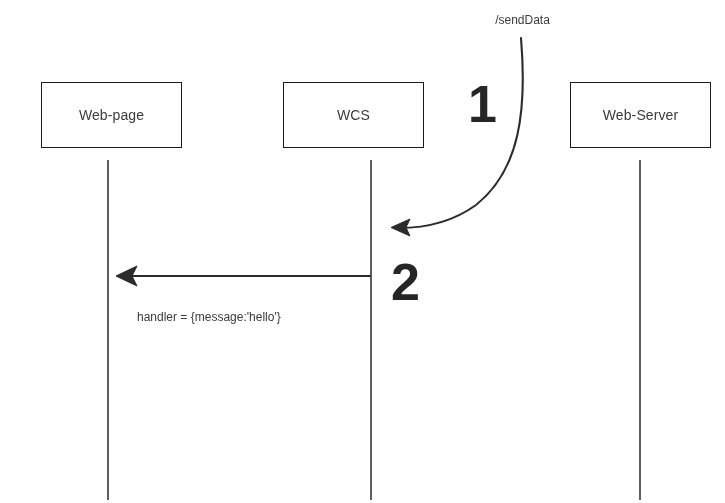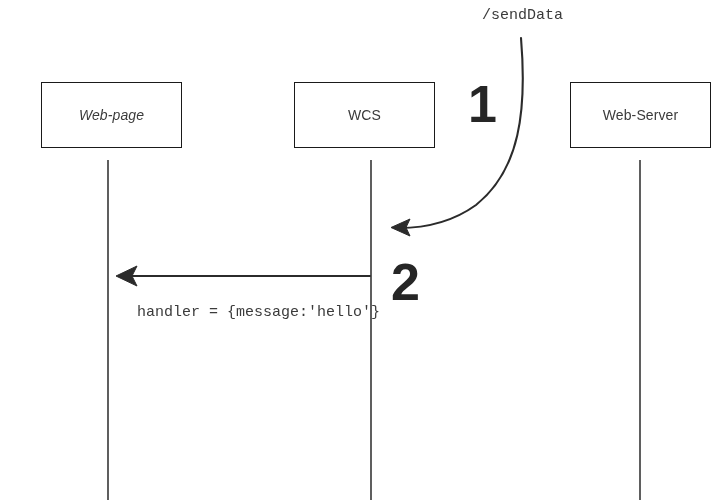--- a/index.html
+++ b/index.html
@@ -35,24 +35,25 @@
   }
   .participant-label {
     font-family: "Liberation Sans", sans-serif;
     font-size: 14px;
     color: #3b3b3b;
     letter-spacing: 0.1px;
     white-space: nowrap;
   }
   .msg-label {
     position: absolute;
-    font-family: Liberation Mono, monospace;
-    font-size: 15px;
+    font-family: Liberation Sans, sans-serif;
+    font-size: 12px;
     color: #3b3b3b;
     white-space: nowrap;
+    margin-top: 6px;
   }
   .step-number {
     position: absolute;
     font-family: "Liberation Sans", sans-serif;
     font-weight: bold;
     color: #262626;
     line-height: 1;
     white-space: nowrap;
   }
 </style>
@@ -69,25 +70,25 @@
 
     <line x1="640" y1="160" x2="640" y2="500" stroke="#1a1a1a" stroke-width="1.4"></line>
 
     <path d="M 521,38 C 527,110 520,170 476,205 C 451,223 424,228 399,228" fill="none" stroke="#2b2b2b" stroke-width="2.1" stroke-linecap="round"></path>
     <path d="M 391,227.5 L 410,219 L 406,227.5 L 410,236 Z" fill="#2b2b2b" stroke="#2b2b2b" stroke-width="1" stroke-linejoin="round"></path>
 
     <line x1="370" y1="276" x2="124" y2="276" stroke="#2b2b2b" stroke-width="2.1" stroke-linecap="round"></line>
     <path d="M 116,276 L 137,266 L 132,276 L 137,286 Z" fill="#2b2b2b" stroke="#2b2b2b" stroke-width="1" stroke-linejoin="round"></path>
   </svg>
 
-  <div class="participant-box" style="left:41px; top:82px; width:141px; height:66px;font-style:italic;">
+  <div class="participant-box" style="left:41px; top:82px; width:141px; height:66px;">
     <span class="participant-label">Web-page</span>
   </div>
 
-  <div class="participant-box" style="left:294px; top:82px; width:141px; height:66px;">
+  <div class="participant-box" style="left:283px; top:82px; width:141px; height:66px;">
     <span class="participant-label">WCS</span>
   </div>
 
   <div class="participant-box" style="left:570px; top:82px; width:141px; height:66px;">
     <span class="participant-label">Web-Server</span>
   </div>
 
   <div class="msg-label" style="left:475px; top:7px; width:95px; text-align:center;">/sendData</div>
 
   <div class="step-number" style="left:468px; top:78px; font-size:52px;">1</div>

